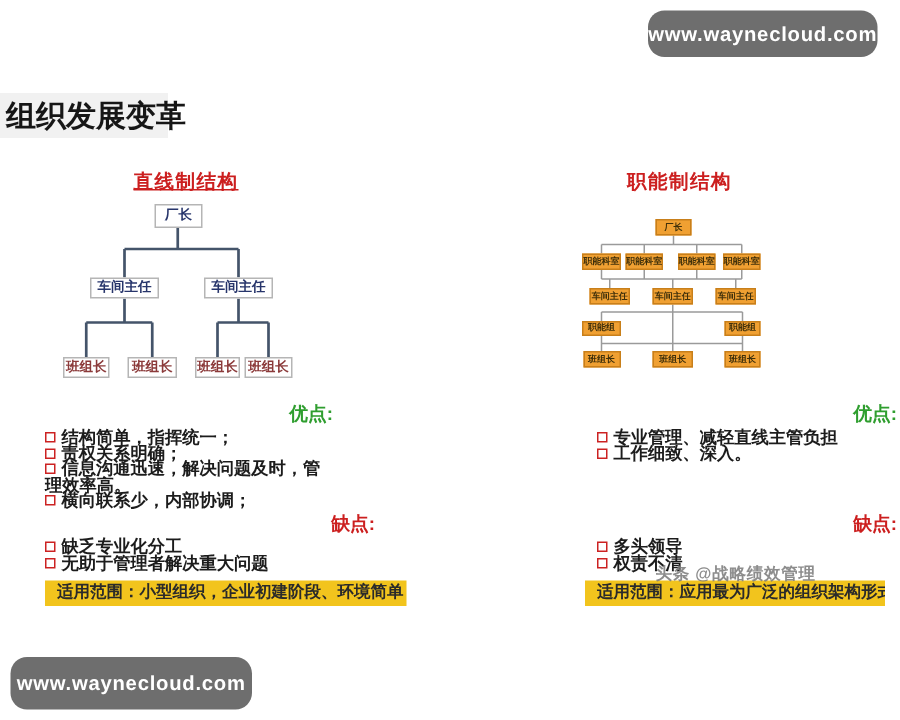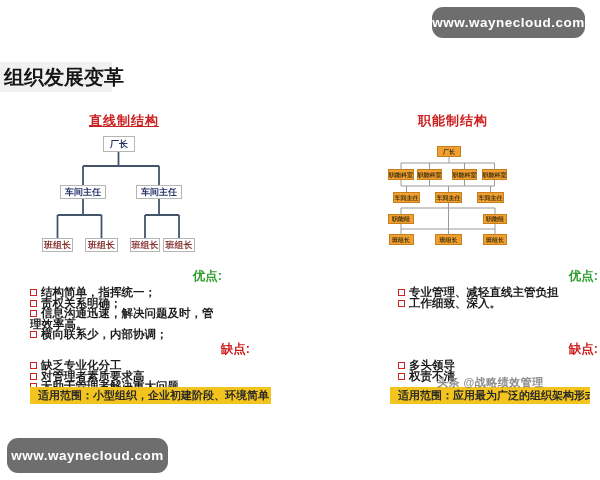--- a/index.html
+++ b/index.html
@@ -93,21 +93,20 @@
     <div class="heading good">优点:</div>
     <div class="item"><span class="cb"></span><span>结构简单，指挥统一；</span></div>
     <div class="item"><span class="cb"></span><span>责权关系明确；</span></div>
     <div class="item"><span class="cb"></span><span>信息沟通迅速，解决问题及时，管理效率高。</span></div>
     <div class="item"><span class="cb"></span><span>横向联系少，内部协调；</span></div>
   </div>
 
   <div class="txt-block" style="left:30px;top:341px;width:220px">
     <div class="heading bad">缺点:</div>
     <div class="item"><span class="cb"></span><span>缺乏专业化分工</span></div>
-    <div class="item"><span class="cb"></span><span>对管理者素质要求高</span></div>
     <div class="item"><span class="cb"></span><span>无助于管理者解决重大问题</span></div>
   </div>
 
   <div class="txt-block" style="left:398px;top:268px;width:200px">
     <div class="heading good">优点:</div>
     <div class="item"><span class="cb"></span><span>专业管理、减轻直线主管负担</span></div>
     <div class="item"><span class="cb"></span><span>工作细致、深入。</span></div>
   </div>
 
   <div class="txt-block" style="left:398px;top:341px;width:200px">

